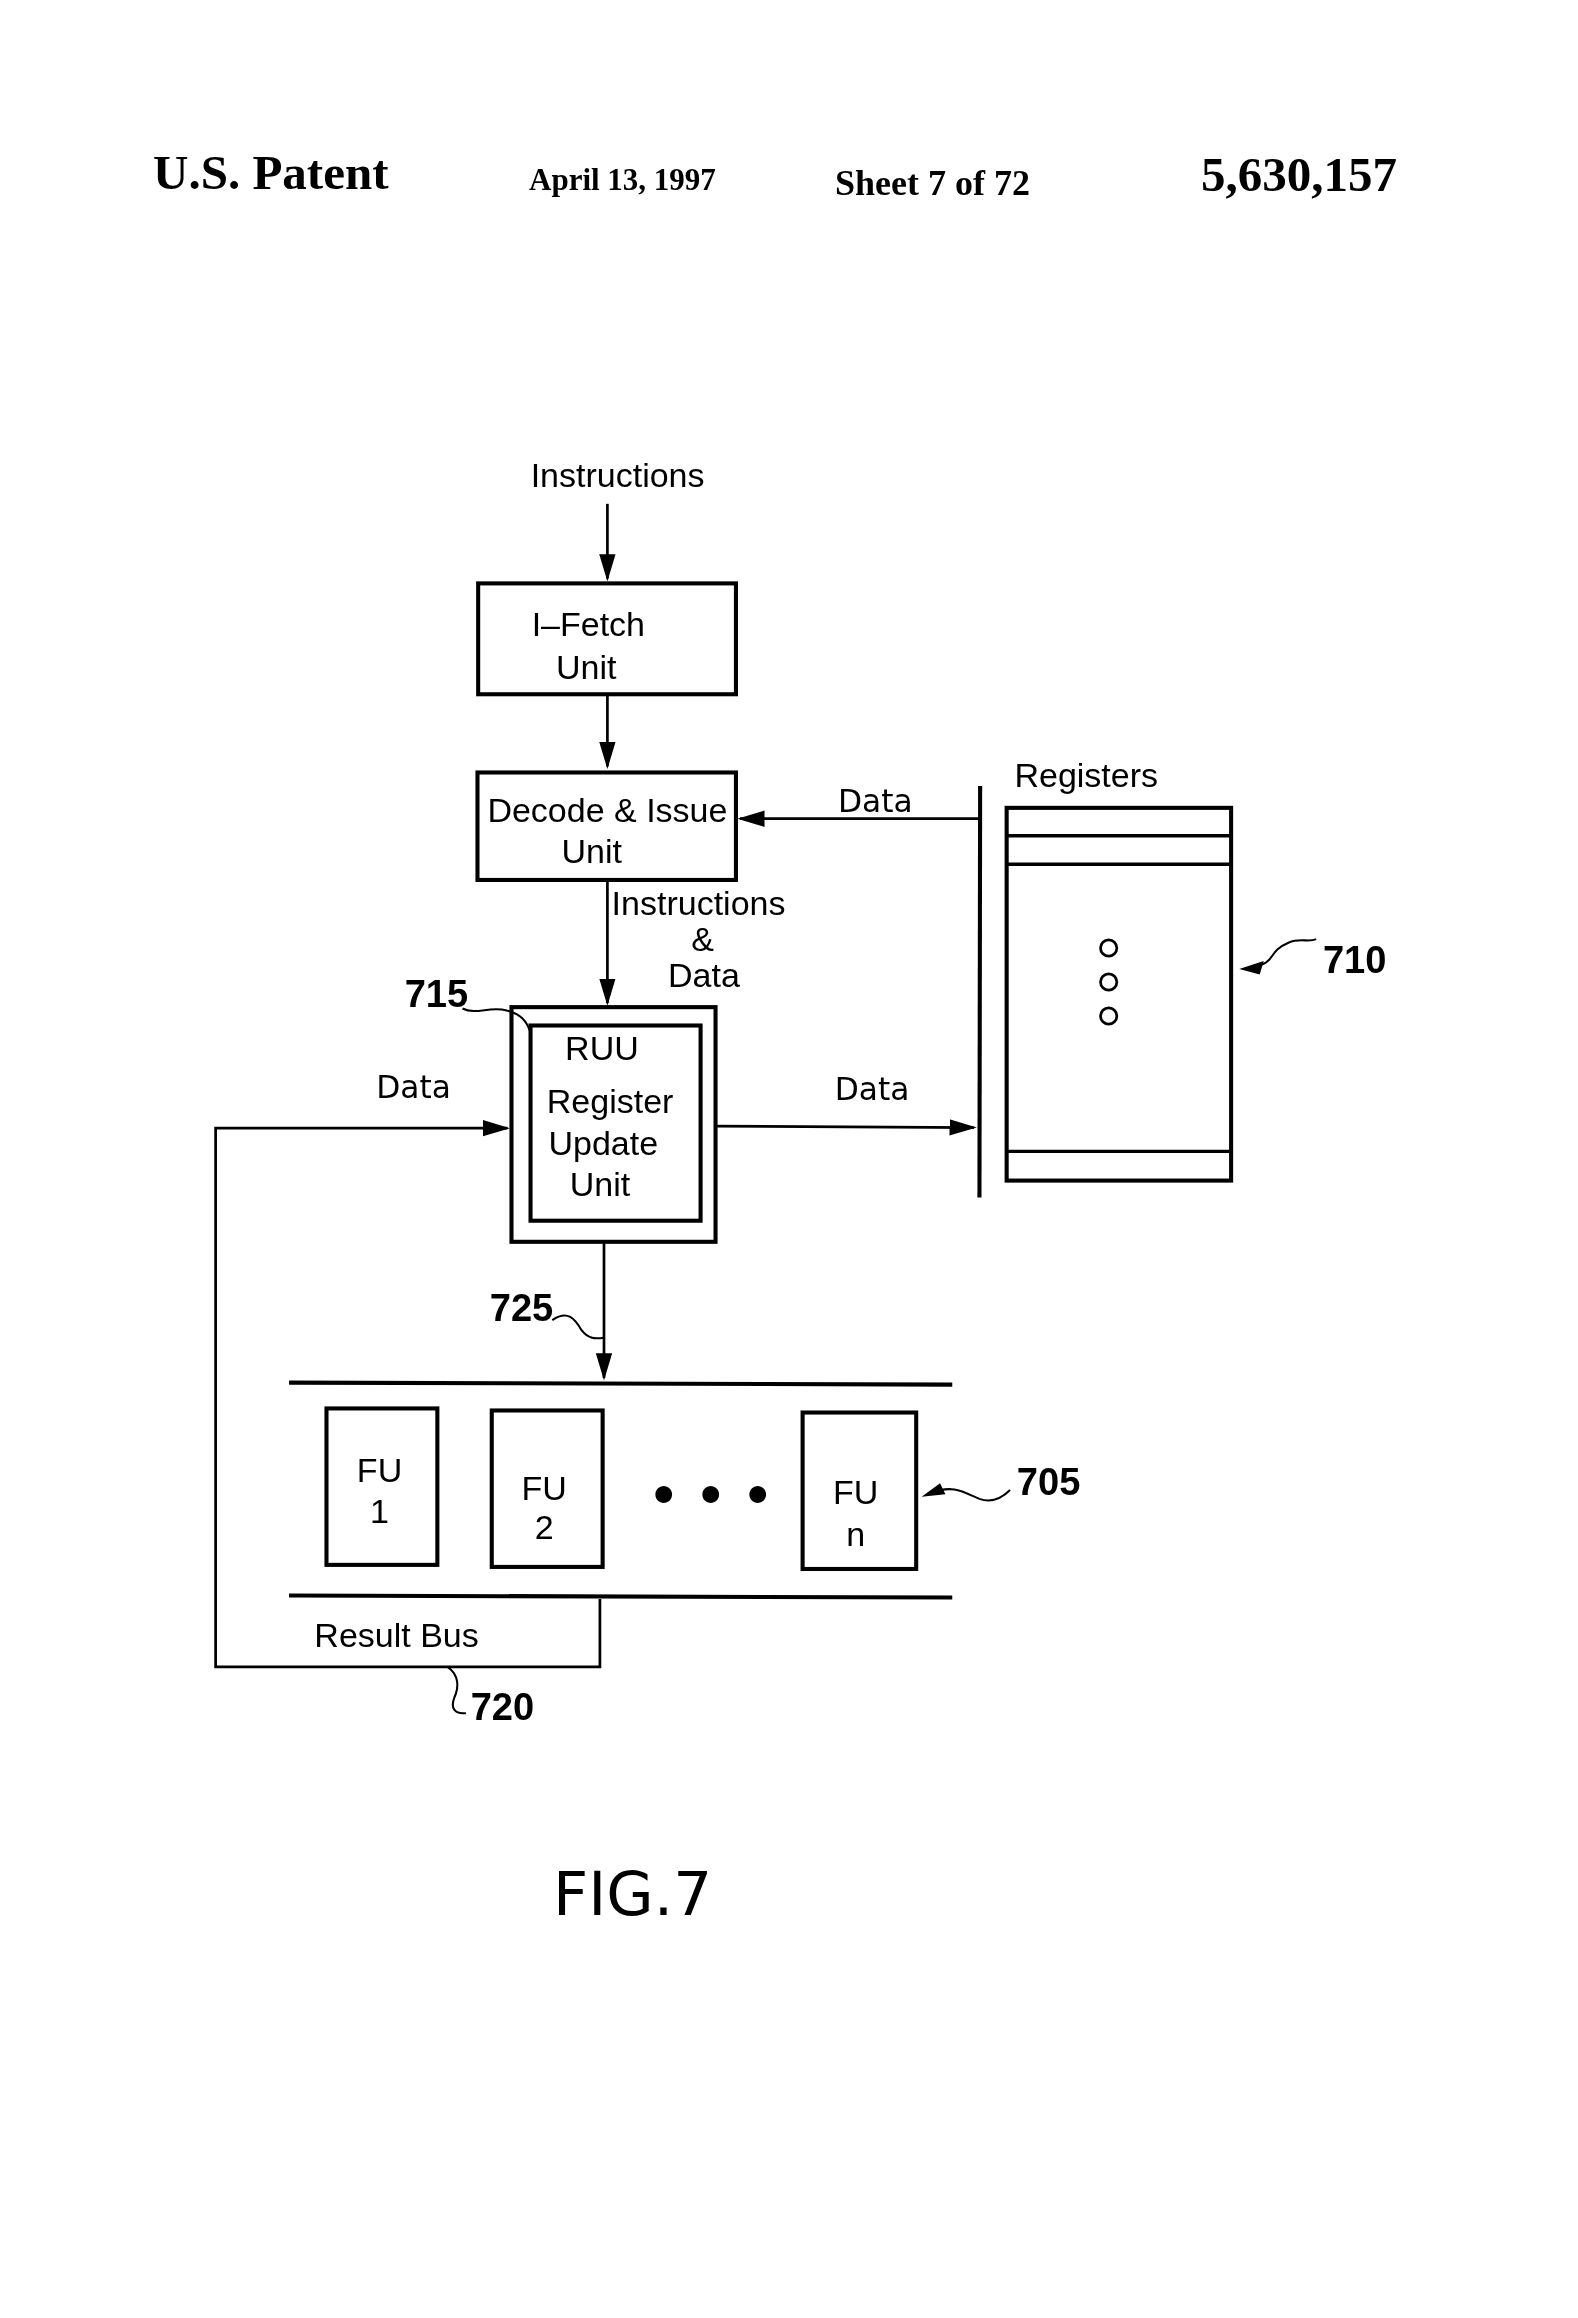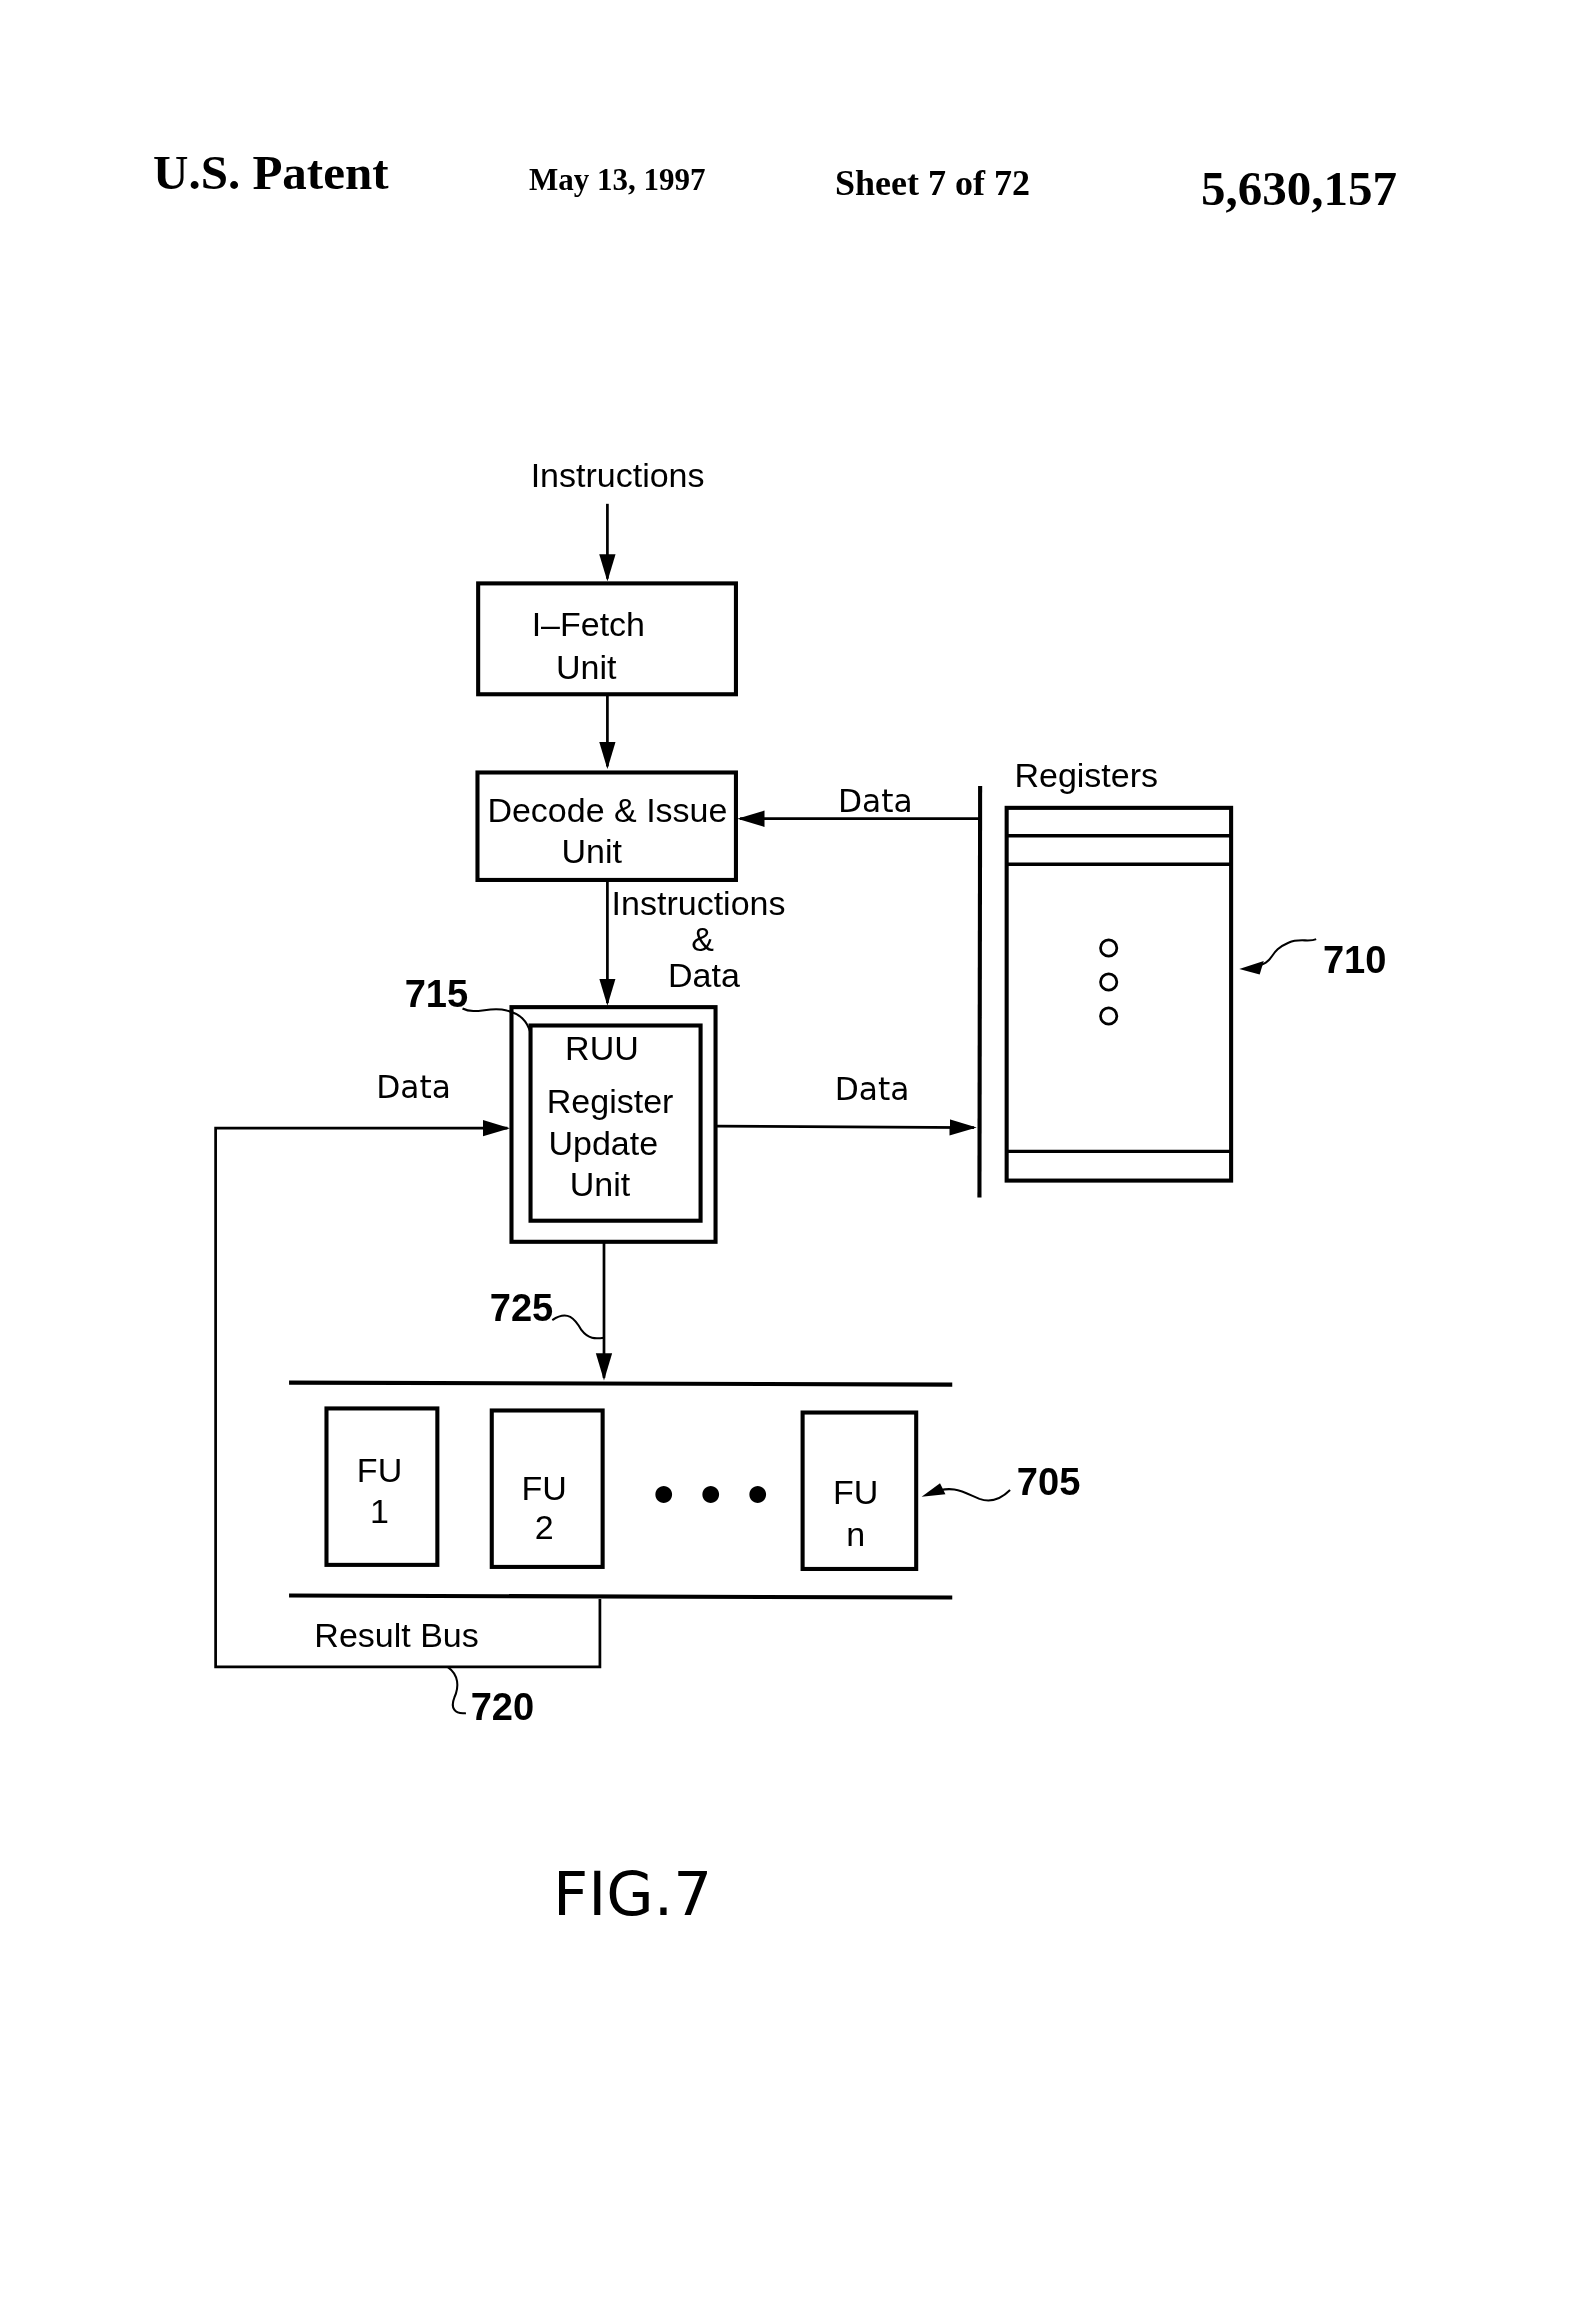--- a/index.html
+++ b/index.html
@@ -1,32 +1,32 @@
 <!DOCTYPE html>
 <html style="font-size:11px"><head>
 <meta charset="utf-8">
 <style>
   html, body { margin: 0; padding: 0; background: #ffffff; }
   body { width: 1578px; height: 2319px; position: relative; overflow: hidden; }
   .hdr { position: absolute; font-family: "Liberation Serif", "DejaVu Serif", serif; font-weight: bold; color: #000; white-space: nowrap; }
   .hdr-title { left: 153px; top: 144px; font-size: 49px; }
   .hdr-date { left: 529px; top: 162px; font-size: 31px; }
   .hdr-sheet { left: 835px; top: 162px; font-size: 36px; }
-  .hdr-num { left: 1201px; top: 160px; font-size: 49px; }
+  .hdr-num { left: 1201px; top: 146px; font-size: 49px; }
   svg#diagram { position: absolute; left: 0; top: 0; }
   .lbl { font-family: "DejaVu Sans", "Liberation Sans", sans-serif; font-size: 46px; fill: #000; }
   .lbl-cond { font-family: "Liberation Sans", "DejaVu Sans", sans-serif; font-size: 50px; fill: #000; }
   .ref { font-family: "Liberation Sans", "DejaVu Sans", sans-serif; font-size: 56px; font-weight: bold; fill: #000; }
   .fig { font-family: "DejaVu Sans", "Liberation Sans", sans-serif; font-size: 90px; fill: #000; }
 </style>
 </head>
 <body>
 
 <div class="hdr hdr-title">U.S. Patent</div>
-<div class="hdr hdr-date">May 13, 1997</div>
+<div class="hdr hdr-date">April 13, 1997</div>
 <div class="hdr hdr-sheet">Sheet 7 of 72</div>
 <div class="hdr hdr-num">5,630,157</div>
 
 <svg id="diagram" width="1578" height="2319" viewBox="0 0 2320 3408" xmlns="http://www.w3.org/2000/svg">
   <defs>
     <marker id="arr" markerWidth="10" markerHeight="8" refX="9" refY="4" orient="auto" markerUnits="strokeWidth">
       <path d="M0,1 L10,4 L0,7 Z" fill="#000"></path>
     </marker>
   </defs>
 

